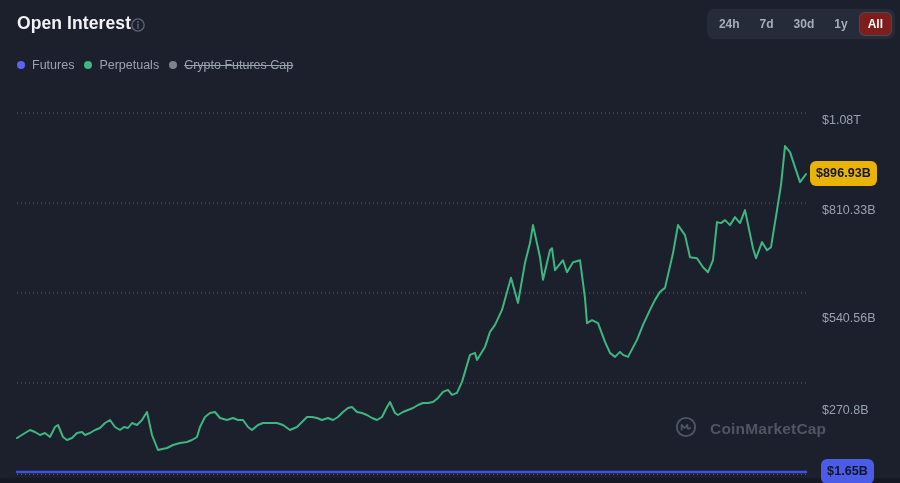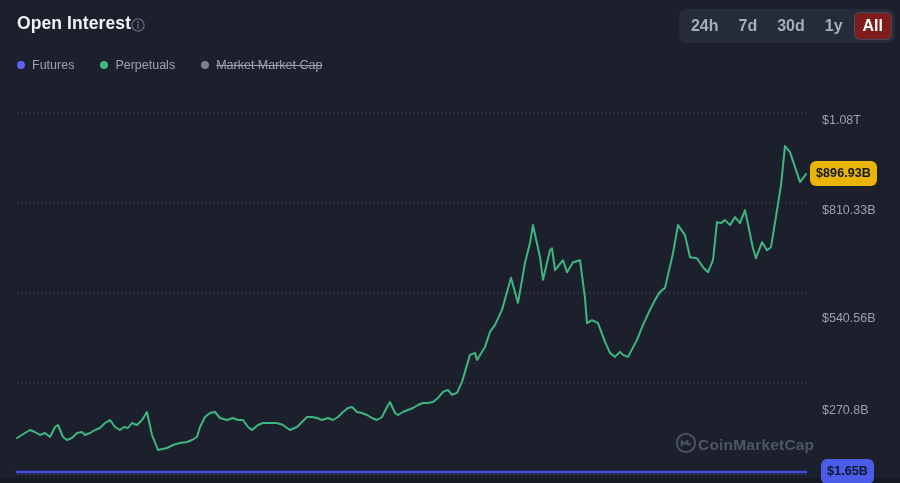--- a/index.html
+++ b/index.html
@@ -9,39 +9,39 @@
   svg.chart{position:absolute;left:0;top:0;width:900px;height:483px;z-index:1;}
   .grid{stroke:#949cad;stroke-opacity:.5;stroke-width:1;stroke-dasharray:1 3;}
 
   .title-wrap{position:absolute;left:17px;top:13px;display:flex;align-items:center;gap:0;z-index:4;}
   .title-wrap h1{margin:0;font-size:17.5px;font-weight:700;color:#f1f3f7;letter-spacing:.1px;}
   .info{display:inline-flex;margin-top:2px;cursor:pointer;}
 
   .ranges{position:absolute;right:5px;top:9px;display:flex;align-items:center;gap:2px;
           background:#262b3a;border-radius:8px;padding:3px;z-index:4;}
   .range-btn{background:transparent;border:none;color:#a6adbb;font-family:"Liberation Sans",sans-serif;
-             font-size:16px;font-weight:700;padding:6px 9px;border-radius:6px;cursor:pointer;line-height:1;}
+             font-size:12px;font-weight:700;padding:6px 9px;border-radius:6px;cursor:pointer;line-height:1;}
   .range-btn.active{background:#7f1d1d;color:#ffffff;box-shadow:inset 0 0 0 1px #434b5e;}
 
-  .legend{position:absolute;left:17px;top:58px;display:flex;align-items:center;gap:26px;z-index:4;}
+  .legend{position:absolute;left:17px;top:58px;display:flex;align-items:center;gap:10px;z-index:4;}
   .legend-item{display:flex;align-items:center;gap:7px;cursor:pointer;}
   .legend-dot{width:8px;height:8px;border-radius:50%;}
   .legend-label{font-size:12.5px;color:#9ba2b1;line-height:14px;}
   .legend-label.strike{text-decoration:line-through;}
 
   .y-label{position:absolute;left:822px;font-size:12.5px;color:#98a0af;line-height:14px;z-index:3;white-space:nowrap;}
 
   .badge{position:absolute;font-size:12.5px;font-weight:700;padding:5px 6px;border-radius:6px;
          z-index:5;line-height:1.2;letter-spacing:.1px;}
   .badge-green{right:23px;top:161px;background:#eab308;color:#101726;}
   .badge-blue{right:26px;top:459px;background:#4a5ce8;color:#101726;}
 
   .bottom-edge{position:absolute;left:0;right:0;bottom:0;height:5px;background:#161924;z-index:2;}
 
-  .watermark{position:absolute;left:675px;top:432px;display:flex;align-items:center;gap:1px;z-index:3;}
+  .watermark{position:absolute;left:675px;top:416px;display:flex;align-items:center;gap:13px;z-index:3;}
   .watermark-text{font-size:15.5px;font-weight:700;color:#4e5564;letter-spacing:.2px;}
 </style>
 </head>
 <body>
 
 <div class="card">
 
   <svg class="chart" viewBox="0 0 900 483">
       <line x1="17" x2="806" y1="113.0" y2="113.0" class="grid"></line>
       <line x1="17" x2="806" y1="203.0" y2="203.0" class="grid"></line>
@@ -75,21 +75,21 @@
       <div class="legend-item">
         <span class="legend-dot" style="background: rgb(91, 98, 244);"></span>
         <span class="legend-label">Futures</span>
       </div>
       <div class="legend-item">
         <span class="legend-dot" style="background: rgb(62, 182, 128);"></span>
         <span class="legend-label">Perpetuals</span>
       </div>
       <div class="legend-item">
         <span class="legend-dot" style="background: rgb(125, 130, 143);"></span>
-        <span class="legend-label strike">Market Market Cap</span>
+        <span class="legend-label strike">Crypto Futures Cap</span>
       </div>
     </div>
 
   <div class="ylabels">
       <span class="y-label" style="top: 113px;">$1.08T</span>
       <span class="y-label" style="top: 203px;">$810.33B</span>
       <span class="y-label" style="top: 311px;">$540.56B</span>
       <span class="y-label" style="top: 383px; margin-top: 20px;">$270.8B</span>
     </div>
 

